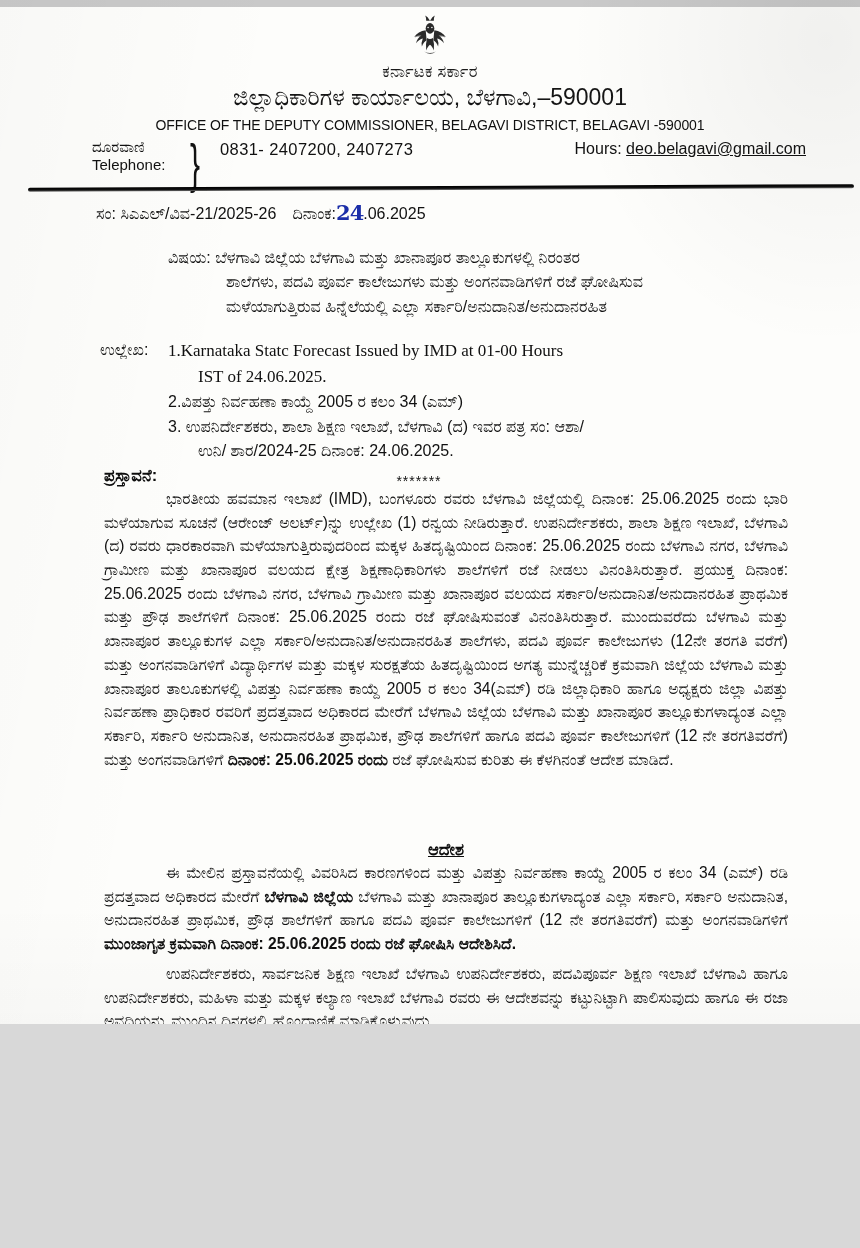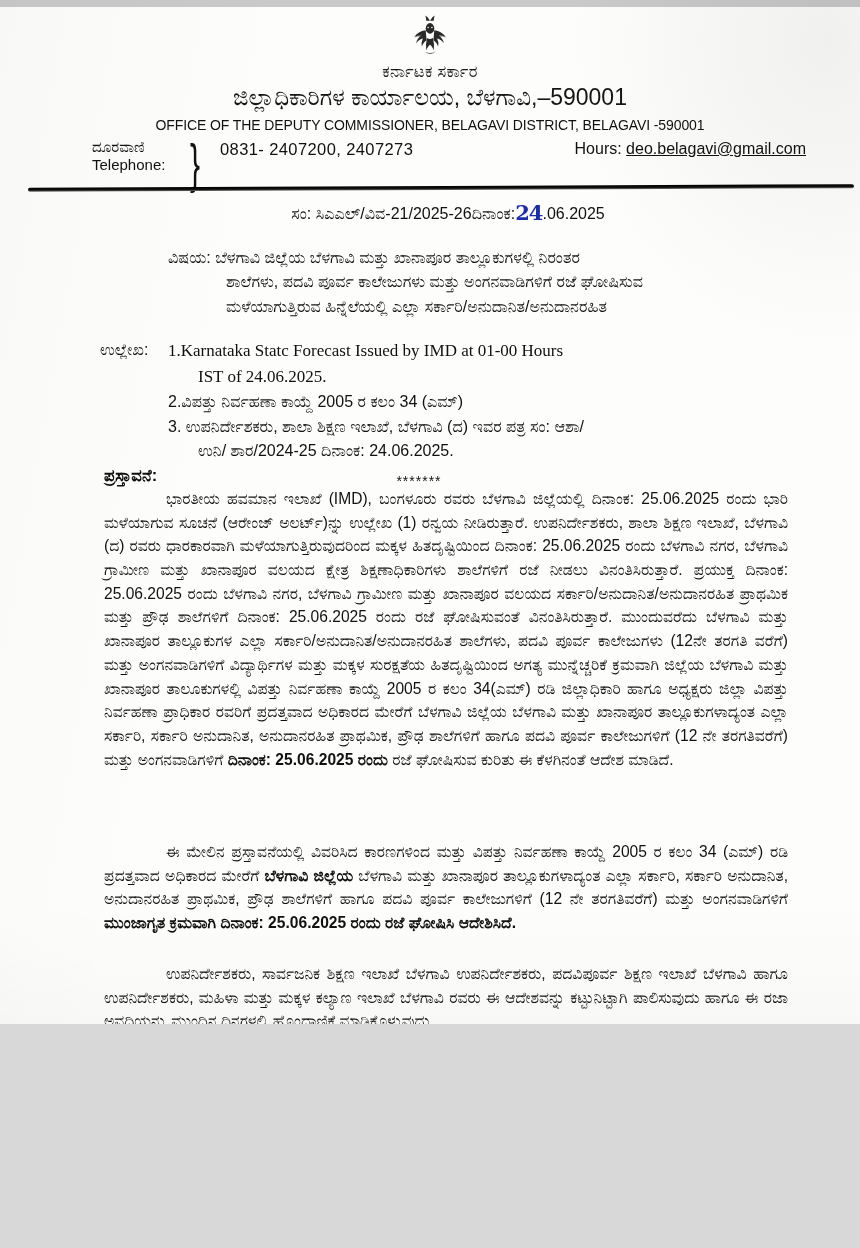--- a/index.html
+++ b/index.html
@@ -124,24 +124,25 @@
     border-radius: 2px;
   }
 
   
   .refrow {
     position: absolute;
     top: 200px;
     left: 96px;
     right: 60px;
     display: flex;
-    justify-content: center;
+    justify-content: flex-start;
     align-items: baseline;
     font-size: 16px;
     color: #111;
+    gap: 16px;
   }
   .date-wrap { white-space: nowrap; }
   .hand-date {
     color: #1b2ea8;
     font-weight: bold;
     font-size: 21px;
     font-family: "DejaVu Serif", serif;
     letter-spacing: -1px;
     vertical-align: -1px;
   }
@@ -325,20 +326,21 @@
     </ol>
     <div class="stars">*******</div>
   </div>
 
   <div class="preamble">
     <div class="sec-title">ಪ್ರಸ್ತಾವನೆ:</div>
     <p class="para indent"><span>ಭಾರತೀಯ ಹವಮಾನ ಇಲಾಖೆ (IMD), ಬಂಗಳೂರು ರವರು ಬೆಳಗಾವಿ ಜಿಲ್ಲೆಯಲ್ಲಿ ದಿನಾಂಕ: 25.06.2025 ರಂದು ಭಾರಿ ಮಳೆಯಾಗುವ ಸೂಚನೆ (ಆರೇಂಜ್ ಅಲರ್ಟ್)ನ್ನು ಉಲ್ಲೇಖ (1) ರನ್ವಯ ನೀಡಿರುತ್ತಾರೆ. ಉಪನಿರ್ದೇಶಕರು, ಶಾಲಾ ಶಿಕ್ಷಣ ಇಲಾಖೆ, ಬೆಳಗಾವಿ (ದ) ರವರು ಧಾರಕಾರವಾಗಿ ಮಳೆಯಾಗುತ್ತಿರುವುದರಿಂದ ಮಕ್ಕಳ ಹಿತದೃಷ್ಟಿಯಿಂದ ದಿನಾಂಕ: 25.06.2025 ರಂದು ಬೆಳಗಾವಿ ನಗರ, ಬೆಳಗಾವಿ ಗ್ರಾಮೀಣ ಮತ್ತು ಖಾನಾಪೂರ ವಲಯದ ಕ್ಷೇತ್ರ ಶಿಕ್ಷಣಾಧಿಕಾರಿಗಳು ಶಾಲೆಗಳಿಗೆ ರಜೆ ನೀಡಲು ವಿನಂತಿಸಿರುತ್ತಾರೆ. ಪ್ರಯುಕ್ತ ದಿನಾಂಕ: 25.06.2025 ರಂದು ಬೆಳಗಾವಿ ನಗರ, ಬೆಳಗಾವಿ ಗ್ರಾಮೀಣ ಮತ್ತು ಖಾನಾಪೂರ ವಲಯದ ಸರ್ಕಾರಿ/ಅನುದಾನಿತ/ಅನುದಾನರಹಿತ ಪ್ರಾಥಮಿಕ ಮತ್ತು ಪ್ರೌಢ ಶಾಲೆಗಳಿಗೆ ದಿನಾಂಕ: 25.06.2025 ರಂದು ರಜೆ ಘೋಷಿಸುವಂತೆ ವಿನಂತಿಸಿರುತ್ತಾರೆ. ಮುಂದುವರೆದು ಬೆಳಗಾವಿ ಮತ್ತು ಖಾನಾಪೂರ ತಾಲ್ಲೂಕುಗಳ ಎಲ್ಲಾ ಸರ್ಕಾರಿ/ಅನುದಾನಿತ/ಅನುದಾನರಹಿತ ಶಾಲೆಗಳು, ಪದವಿ ಪೂರ್ವ ಕಾಲೇಜುಗಳು (12ನೇ ತರಗತಿ ವರೆಗೆ) ಮತ್ತು ಅಂಗನವಾಡಿಗಳಿಗೆ ವಿದ್ಯಾರ್ಥಿಗಳ ಮತ್ತು ಮಕ್ಕಳ ಸುರಕ್ಷತೆಯ ಹಿತದೃಷ್ಟಿಯಿಂದ ಅಗತ್ಯ ಮುನ್ನೆಚ್ಚರಿಕೆ ಕ್ರಮವಾಗಿ ಜಿಲ್ಲೆಯ ಬೆಳಗಾವಿ ಮತ್ತು ಖಾನಾಪೂರ ತಾಲೂಕುಗಳಲ್ಲಿ ವಿಪತ್ತು ನಿರ್ವಹಣಾ ಕಾಯ್ದೆ 2005 ರ ಕಲಂ 34(ಎಮ್) ರಡಿ ಜಿಲ್ಲಾಧಿಕಾರಿ ಹಾಗೂ ಅಧ್ಯಕ್ಷರು ಜಿಲ್ಲಾ ವಿಪತ್ತು ನಿರ್ವಹಣಾ ಪ್ರಾಧಿಕಾರ ರವರಿಗೆ ಪ್ರದತ್ತವಾದ ಅಧಿಕಾರದ ಮೇರೆಗೆ ಬೆಳಗಾವಿ ಜಿಲ್ಲೆಯ ಬೆಳಗಾವಿ ಮತ್ತು ಖಾನಾಪೂರ ತಾಲ್ಲೂಕುಗಳಾದ್ಯಂತ ಎಲ್ಲಾ ಸರ್ಕಾರಿ, ಸರ್ಕಾರಿ ಅನುದಾನಿತ, ಅನುದಾನರಹಿತ ಪ್ರಾಥಮಿಕ, ಪ್ರೌಢ ಶಾಲೆಗಳಿಗೆ ಹಾಗೂ ಪದವಿ ಪೂರ್ವ ಕಾಲೇಜುಗಳಿಗೆ (12 ನೇ ತರಗತಿವರೆಗೆ) ಮತ್ತು ಅಂಗನವಾಡಿಗಳಿಗೆ </span><span class="b">ದಿನಾಂಕ: 25.06.2025 ರಂದು</span><span> ರಜೆ ಘೋಷಿಸುವ ಕುರಿತು ಈ ಕೆಳಗಿನಂತೆ ಆದೇಶ ಮಾಡಿದೆ.</span></p>
   </div>
 
   <div class="order">
+    <div class="sec-title center">ಆದೇಶ</div>
     <p class="para indent"><span>ಈ ಮೇಲಿನ ಪ್ರಸ್ತಾವನೆಯಲ್ಲಿ ವಿವರಿಸಿದ ಕಾರಣಗಳಿಂದ ಮತ್ತು ವಿಪತ್ತು ನಿರ್ವಹಣಾ ಕಾಯ್ದೆ 2005 ರ ಕಲಂ 34 (ಎಮ್) ರಡಿ ಪ್ರದತ್ತವಾದ ಅಧಿಕಾರದ ಮೇರೆಗೆ </span><span class="b">ಬೆಳಗಾವಿ ಜಿಲ್ಲೆಯ</span><span> ಬೆಳಗಾವಿ ಮತ್ತು ಖಾನಾಪೂರ ತಾಲ್ಲೂಕುಗಳಾದ್ಯಂತ ಎಲ್ಲಾ ಸರ್ಕಾರಿ, ಸರ್ಕಾರಿ ಅನುದಾನಿತ, ಅನುದಾನರಹಿತ ಪ್ರಾಥಮಿಕ, ಪ್ರೌಢ ಶಾಲೆಗಳಿಗೆ ಹಾಗೂ ಪದವಿ ಪೂರ್ವ ಕಾಲೇಜುಗಳಿಗೆ (12 ನೇ ತರಗತಿವರೆಗೆ) ಮತ್ತು ಅಂಗನವಾಡಿಗಳಿಗೆ </span><span class="b">ಮುಂಜಾಗೃತ ಕ್ರಮವಾಗಿ ದಿನಾಂಕ: 25.06.2025 ರಂದು ರಜೆ ಘೋಷಿಸಿ ಆದೇಶಿಸಿದೆ.</span></p>
   </div>
 
   <div class="closing">
     <p class="para indent">ಉಪನಿರ್ದೇಶಕರು, ಸಾರ್ವಜನಿಕ ಶಿಕ್ಷಣ ಇಲಾಖೆ ಬೆಳಗಾವಿ ಉಪನಿರ್ದೇಶಕರು, ಪದವಿಪೂರ್ವ ಶಿಕ್ಷಣ ಇಲಾಖೆ ಬೆಳಗಾವಿ ಹಾಗೂ ಉಪನಿರ್ದೇಶಕರು, ಮಹಿಳಾ ಮತ್ತು ಮಕ್ಕಳ ಕಲ್ಯಾಣ ಇಲಾಖೆ ಬೆಳಗಾವಿ ರವರು ಈ ಆದೇಶವನ್ನು ಕಟ್ಟುನಿಟ್ಟಾಗಿ ಪಾಲಿಸುವುದು ಹಾಗೂ ಈ ರಜಾ ಅವಧಿಯನ್ನು ಮುಂದಿನ ದಿನಗಳಲ್ಲಿ ಹೊಂದಾಣಿಕೆ ಮಾಡಿಕೊಳ್ಳುವುದು.</p>
   </div>
 
   <svg class="sig-ink" viewBox="0 0 400 180">
     <g fill="none" stroke="#1b2ea8" stroke-linecap="round" stroke-linejoin="round">
       <path d="M18 96 C16 62, 34 28, 58 22 C74 18, 78 34, 66 42 C56 48, 44 40, 52 28 C62 14, 90 10, 116 16" stroke-width="3.4"></path>

